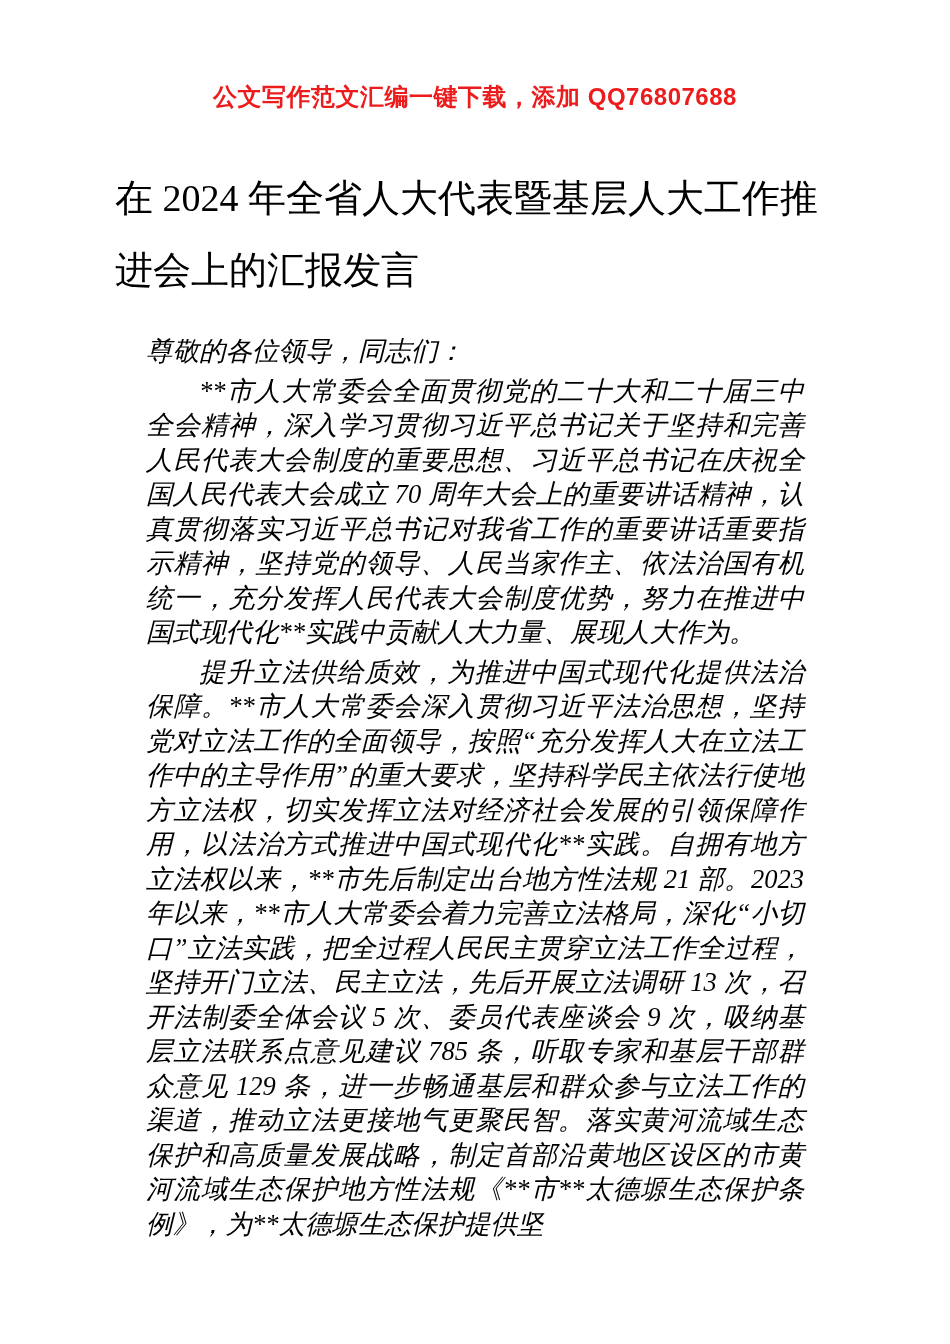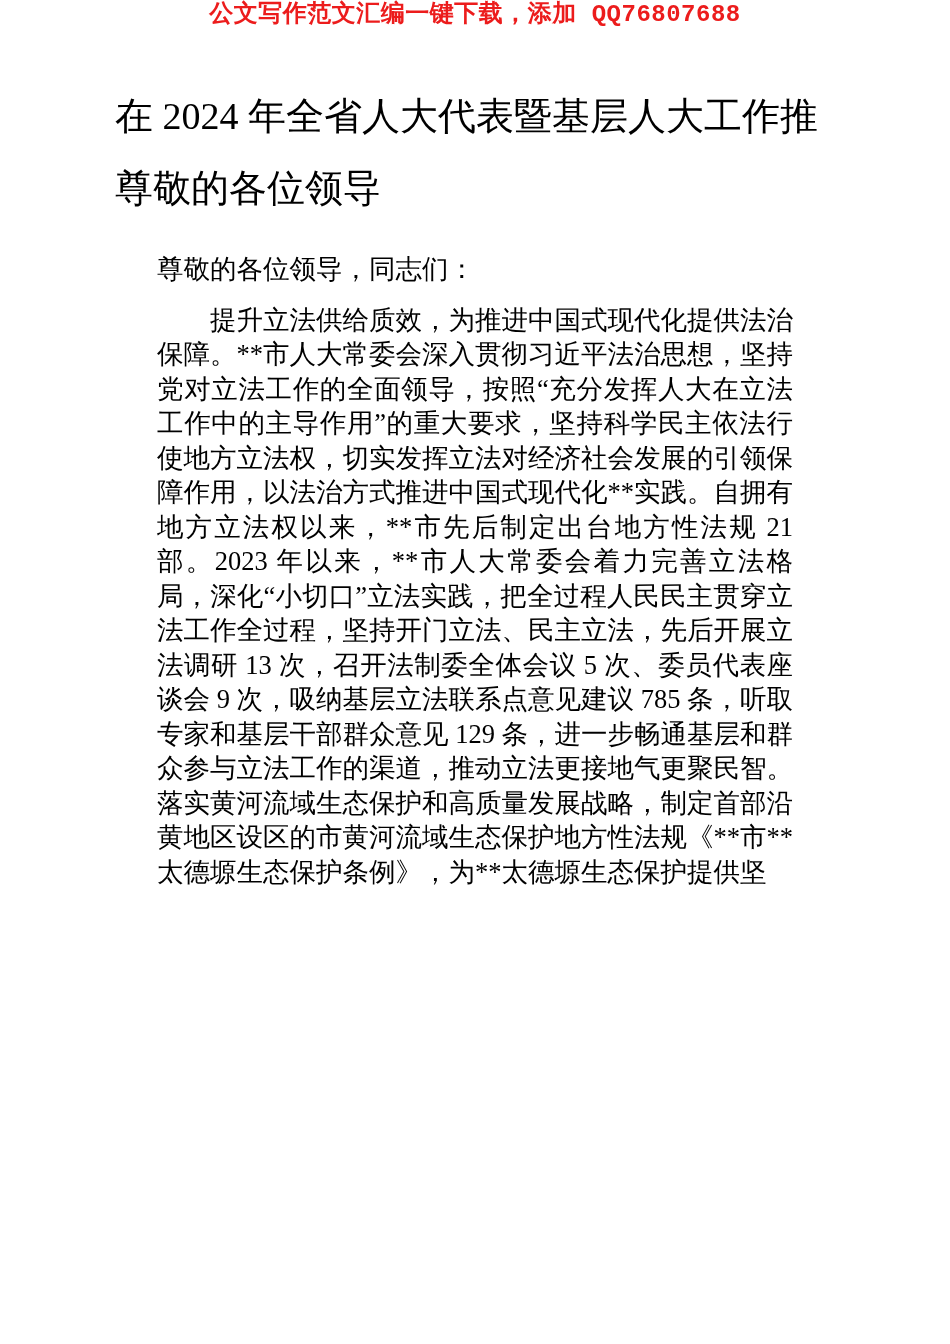--- a/index.html
+++ b/index.html
@@ -9,22 +9,23 @@
   }
   .page {
     position: relative;
     width: 950px;
     height: 1344px;
     background: #ffffff;
     overflow: hidden;
     color: #000000;
   }
   .promo {
+    margin-top: 82px;
     text-align: center;
-    font-family: Liberation Mono, monospace;
+    font-family: Liberation Sans, sans-serif;
     font-size: 24px;
     line-height: 30px;
     font-weight: bold;
     letter-spacing: 0.5px;
   }
   .title {
     margin: 50px auto 0;
     width: 720px;
     text-align: left;
     font-family: "Liberation Serif", serif;
@@ -38,37 +39,39 @@
     margin: 28px auto 0;
     width: 668px;
     font-family: "Liberation Serif", serif;
     font-size: 26.5px;
     line-height: 34.5px;
     text-align: justify;
     text-justify: inter-ideograph;
     color: #000000;
   }
   .doc-body p {
-    margin: 16px;
+    margin: 5px;
     padding: 0;
+    font-style: italic;
   }
   .doc-body p.indent {
     text-indent: 2em;
   }
 </style>
 </head>
 <body>
 
 <div class="page">
 
   <div class="promo" style="color: rgb(236, 28, 28);">公文写作范文汇编一键下载，添加 QQ76807688</div>
 
   <h1 class="title">
     <span class="title-line">在 2024 年全省人大代表暨基层人大工作推</span>
-    <span class="title-line">尊敬的各位领导</span>
+    <span class="title-line">进会上的汇报发言</span>
   </h1>
 
   <div class="doc-body">
     <p>尊敬的各位领导，同志们：</p>
+    <p class="indent">**市人大常委会全面贯彻党的二十大和二十届三中全会精神，深入学习贯彻习近平总书记关于坚持和完善人民代表大会制度的重要思想、习近平总书记在庆祝全国人民代表大会成立 70 周年大会上的重要讲话精神，认真贯彻落实习近平总书记对我省工作的重要讲话重要指示精神，坚持党的领导、人民当家作主、依法治国有机统一，充分发挥人民代表大会制度优势，努力在推进中国式现代化**实践中贡献人大力量、展现人大作为。</p>
     <p class="indent">提升立法供给质效，为推进中国式现代化提供法治保障。**市人大常委会深入贯彻习近平法治思想，坚持党对立法工作的全面领导，按照“充分发挥人大在立法工作中的主导作用”的重大要求，坚持科学民主依法行使地方立法权，切实发挥立法对经济社会发展的引领保障作用，以法治方式推进中国式现代化**实践。自拥有地方立法权以来，**市先后制定出台地方性法规 21 部。2023 年以来，**市人大常委会着力完善立法格局，深化“小切口”立法实践，把全过程人民民主贯穿立法工作全过程，坚持开门立法、民主立法，先后开展立法调研 13 次，召开法制委全体会议 5 次、委员代表座谈会 9 次，吸纳基层立法联系点意见建议 785 条，听取专家和基层干部群众意见 129 条，进一步畅通基层和群众参与立法工作的渠道，推动立法更接地气更聚民智。落实黄河流域生态保护和高质量发展战略，制定首部沿黄地区设区的市黄河流域生态保护地方性法规《**市**太德塬生态保护条例》，为**太德塬生态保护提供坚</p>
   </div>
 
 </div>
 
 </body></html>

